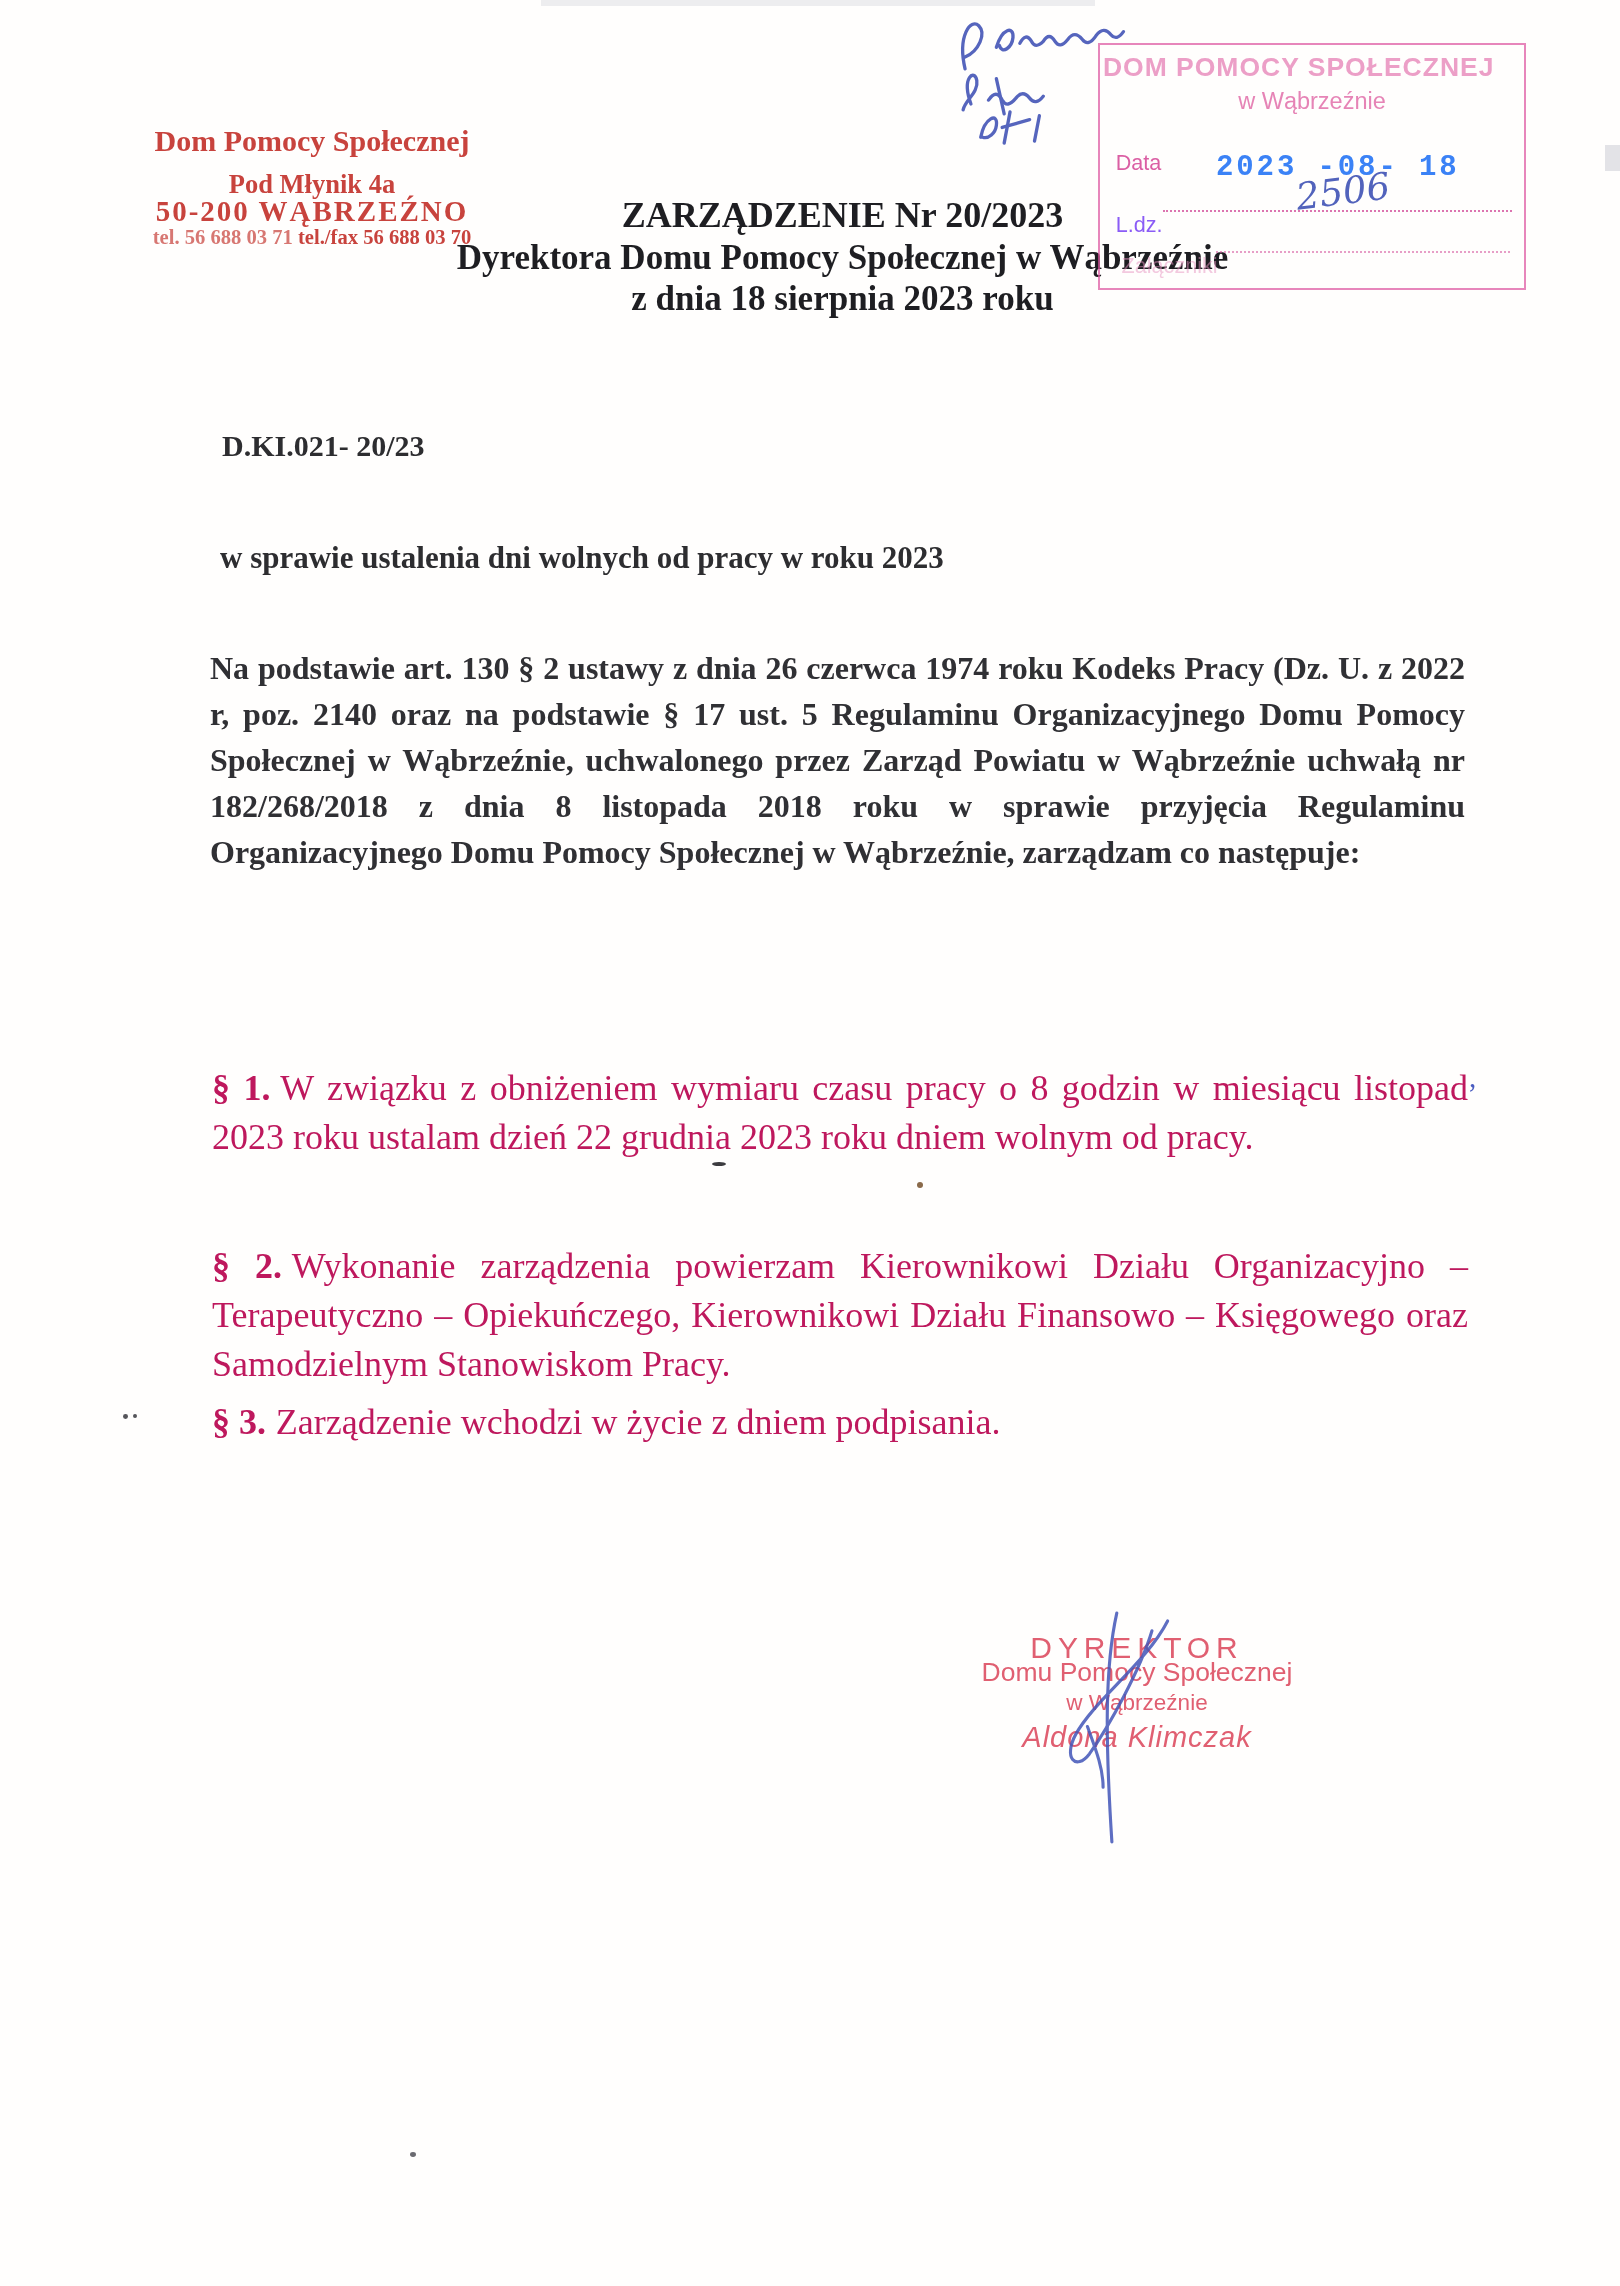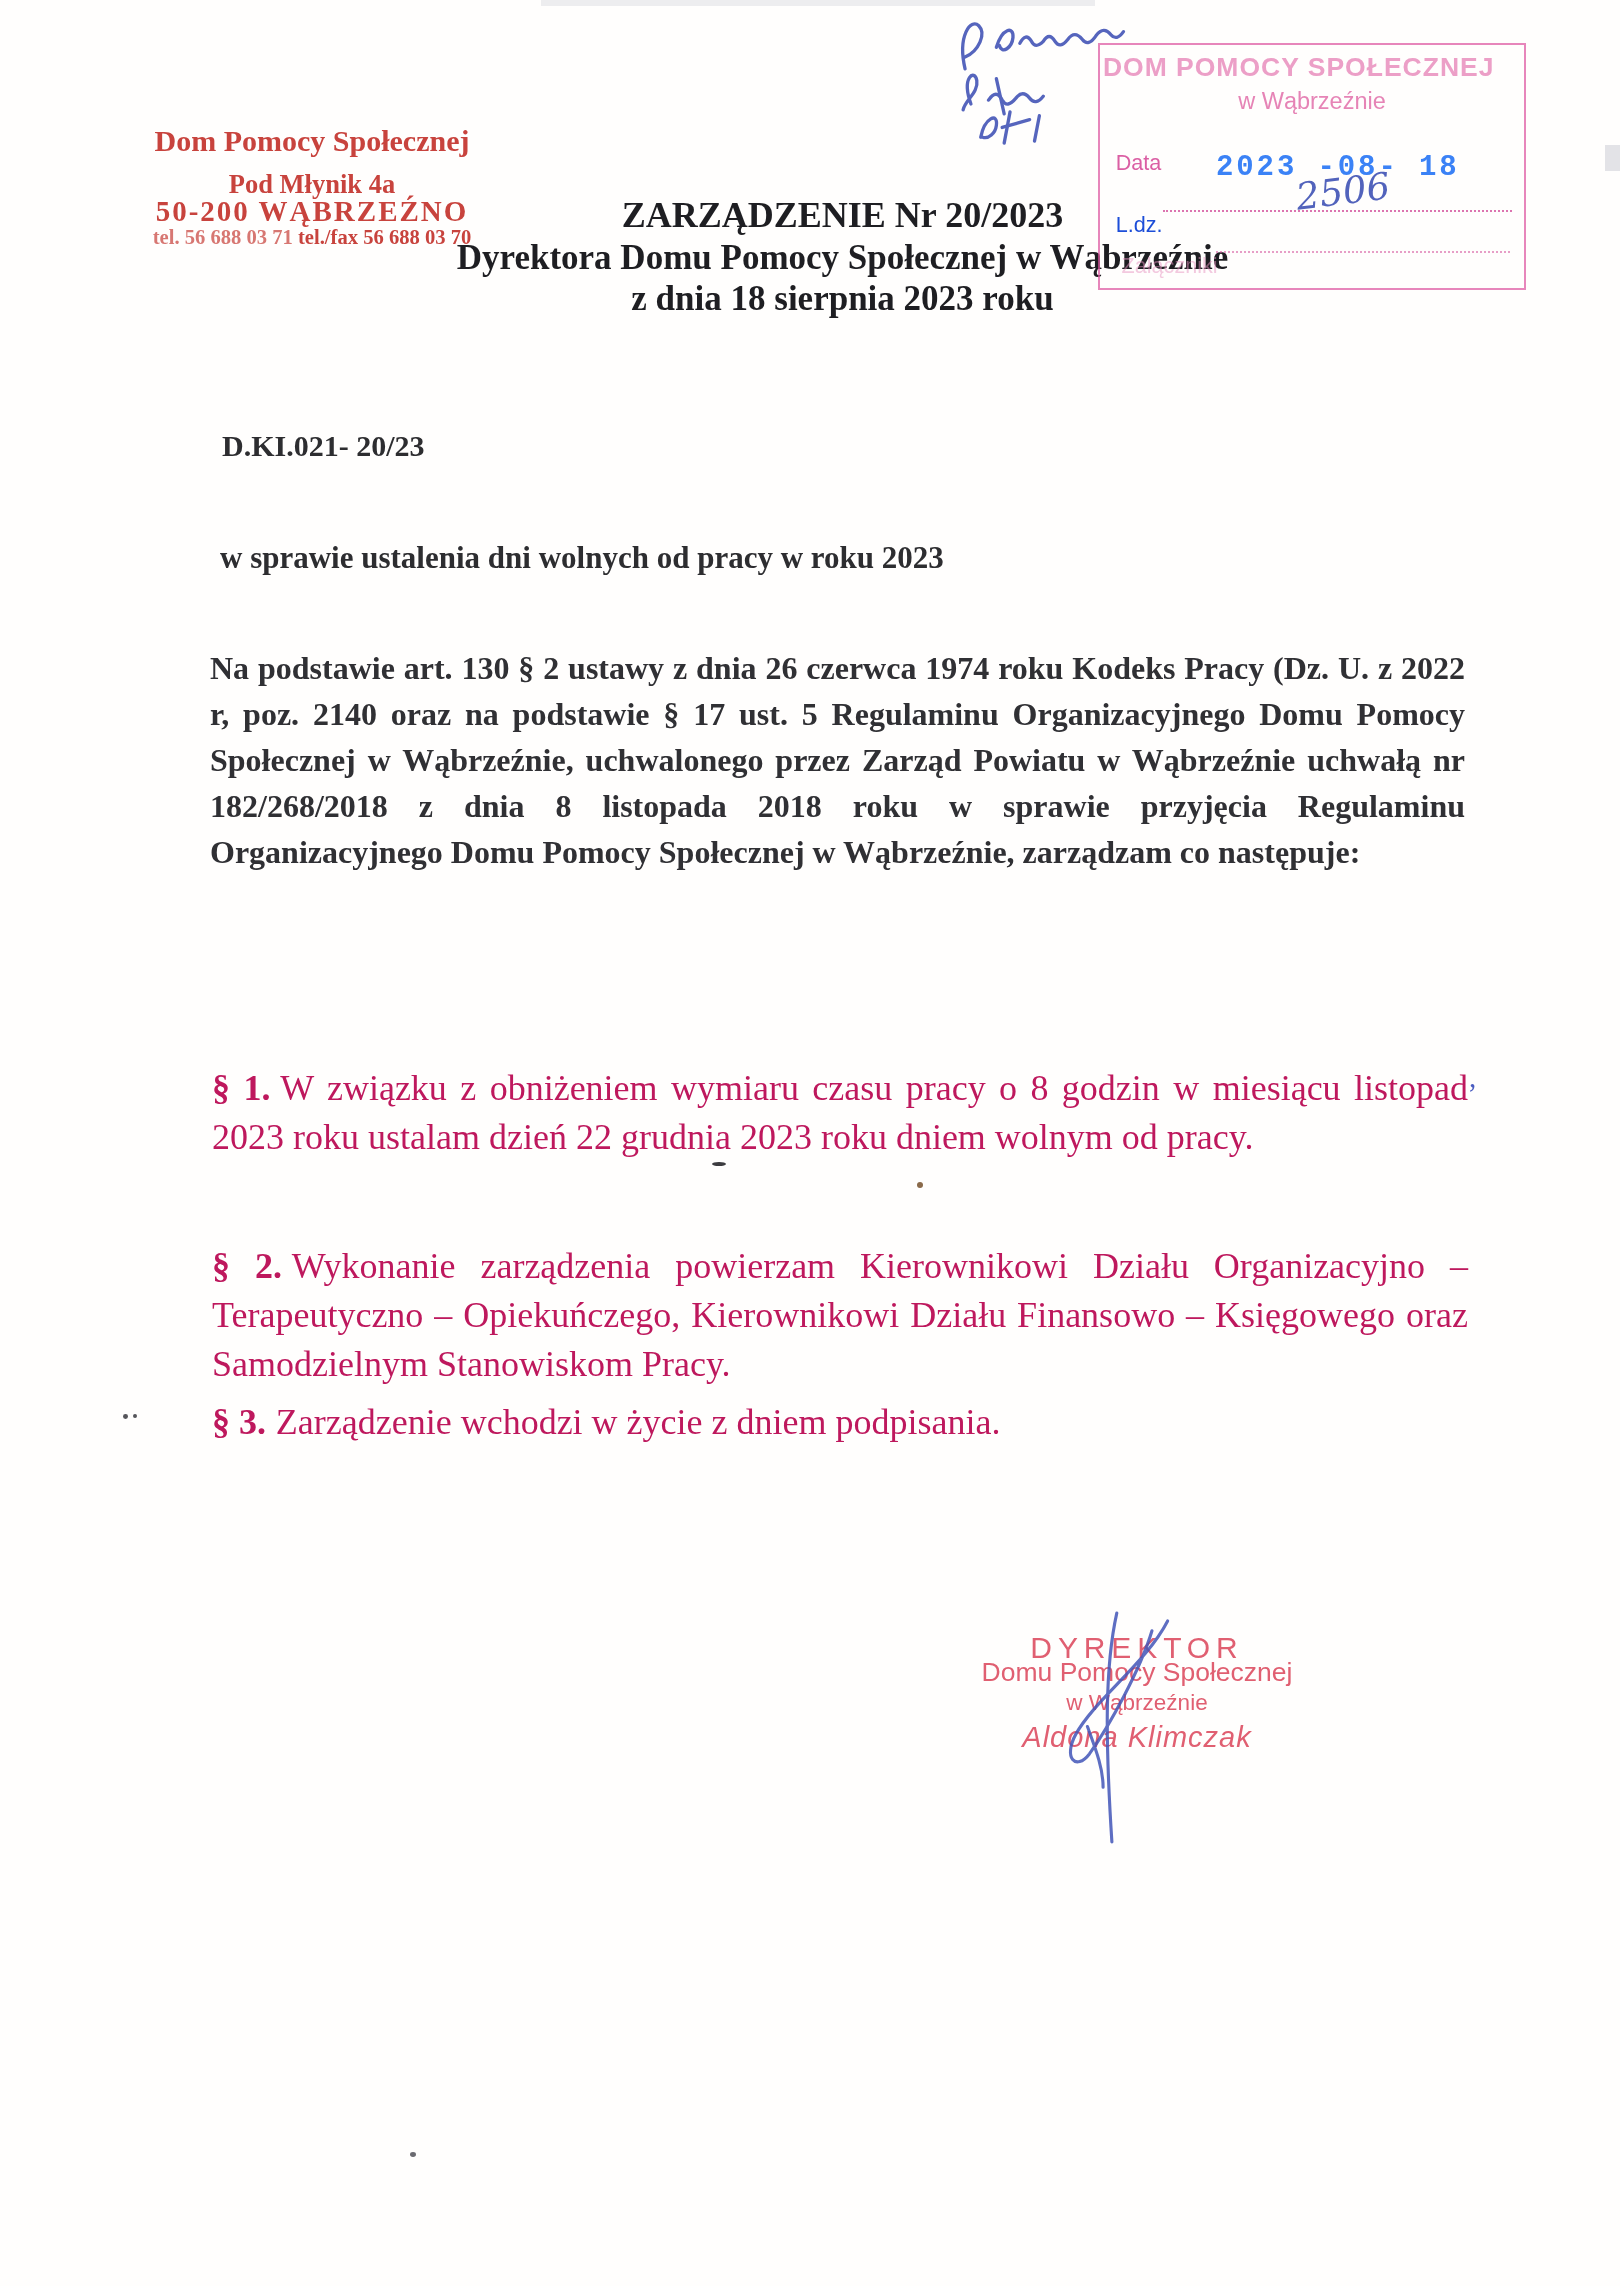--- a/index.html
+++ b/index.html
@@ -39,21 +39,21 @@
     left:1098px;top:43px;width:424px;height:243px;
     border:2px solid rgba(221,82,158,.7);
     font-family:"Liberation Sans", sans-serif;
   }
   .registry-stamp .org1{position:absolute;left:2.9px;top:6.9px;width:451px;font-size:26.5px;font-weight:bold;
     letter-spacing:1px;color:#ec9fc7;white-space:nowrap;}
   .registry-stamp .org2{position:absolute;left:0;top:43px;width:100%;text-align:center;font-size:23.5px;color:#e684b6;}
   .registry-stamp .data-label{position:absolute;left:15.7px;top:105px;font-size:21.6px;color:#db5fa4;}
   .registry-stamp .data-value{position:absolute;left:116px;top:97px;font-size:29px;font-weight:bold;
     letter-spacing:2.9px;color:#3b82f6;font-family:Liberation Mono, monospace;margin-top:9px;}
-  .registry-stamp .ldz-label{position:absolute;left:15.7px;top:167px;font-size:21.6px;color:#1d4ed8;}
+  .registry-stamp .ldz-label{position:absolute;left:15.7px;top:167px;font-size:21.6px;color:#8b5cf6;}
   .registry-stamp .dots1{position:absolute;left:63px;top:165px;width:349px;border-bottom:2.9px dotted #d75da3;opacity:.85;}
   .registry-stamp .ldz-hand{position:absolute;left:196px;top:125px;font-size:37px;color:#4053b5;
     font-family:"DejaVu Serif", serif;font-style:italic;transform:rotate(-7deg);opacity:.9;}
   .registry-stamp .att-label{position:absolute;left:21.6px;top:208px;font-size:21.6px;color:rgba(232,148,194,.5);}
   .registry-stamp .dots2{position:absolute;left:116px;top:206px;width:294px;border-bottom:2.9px dotted rgba(215,93,163,.6);}
   
   .ref-number{left:222px;top:429px;font-size:30px;font-weight:bold;white-space:nowrap;}
   .subject{left:220px;top:540px;font-size:31px;font-weight:bold;white-space:nowrap;}
   
   .legal-basis{

